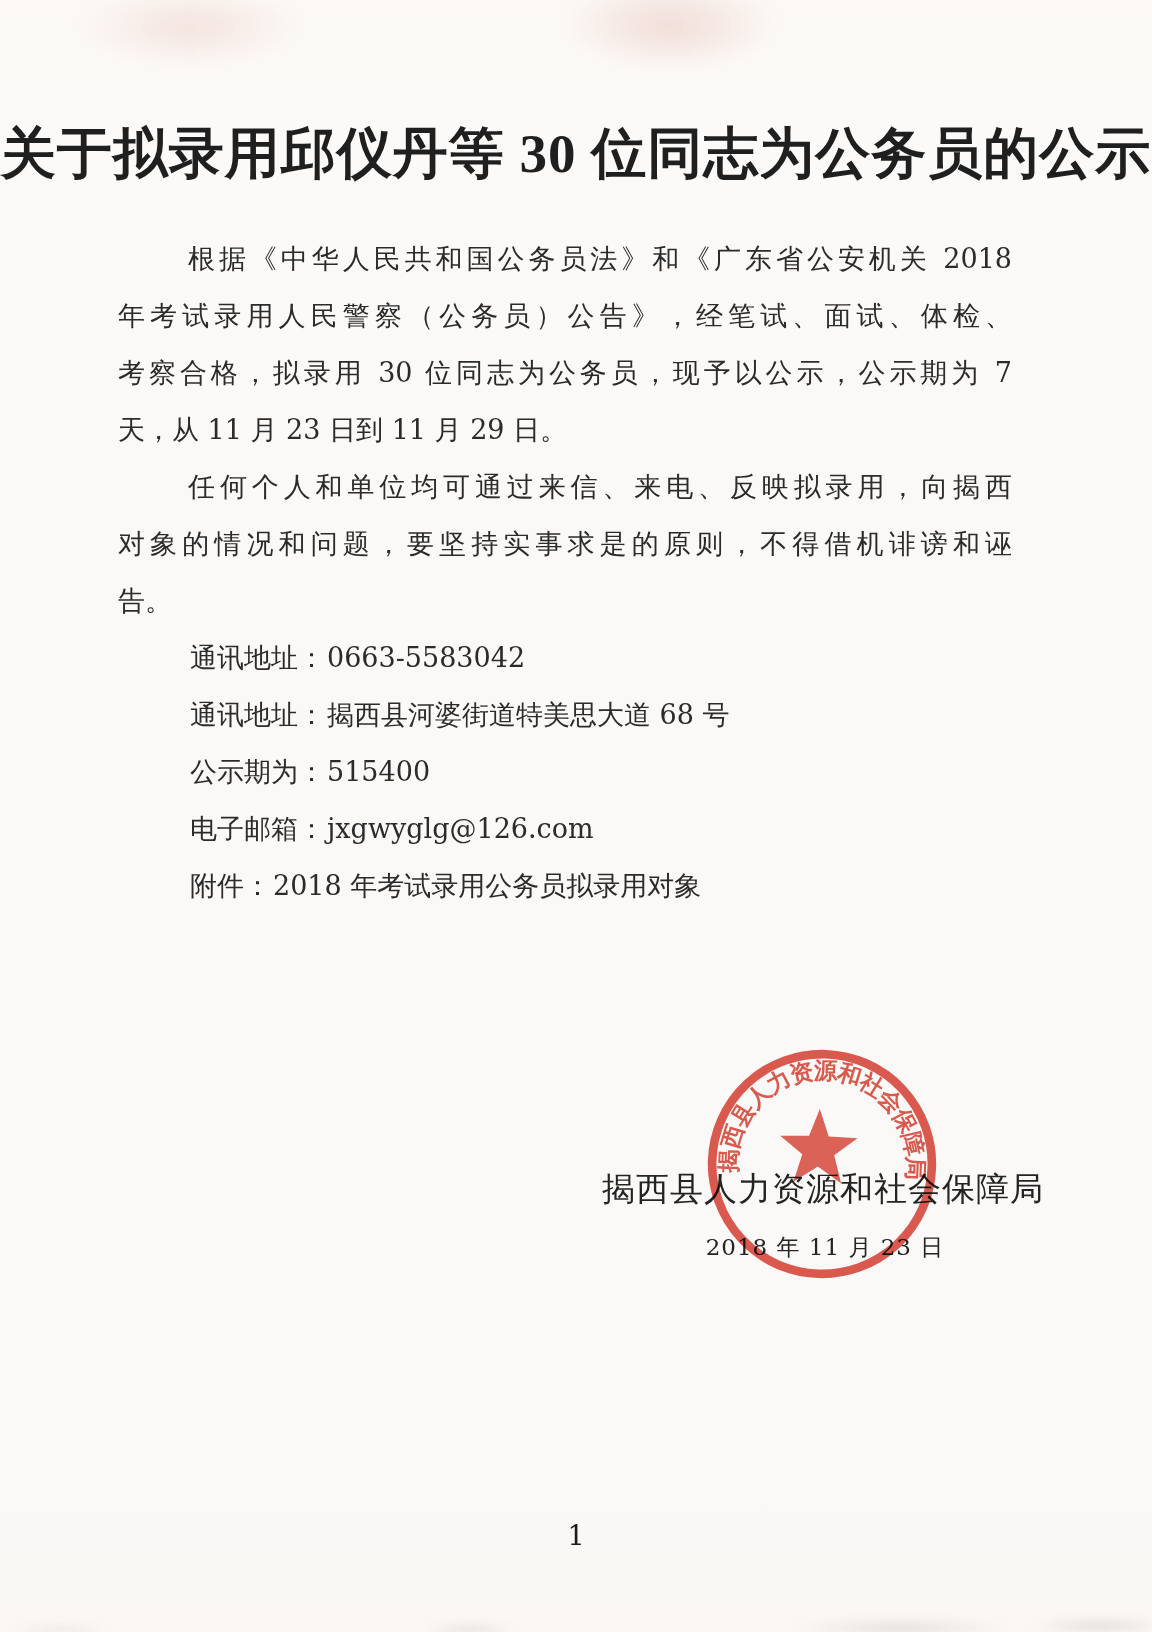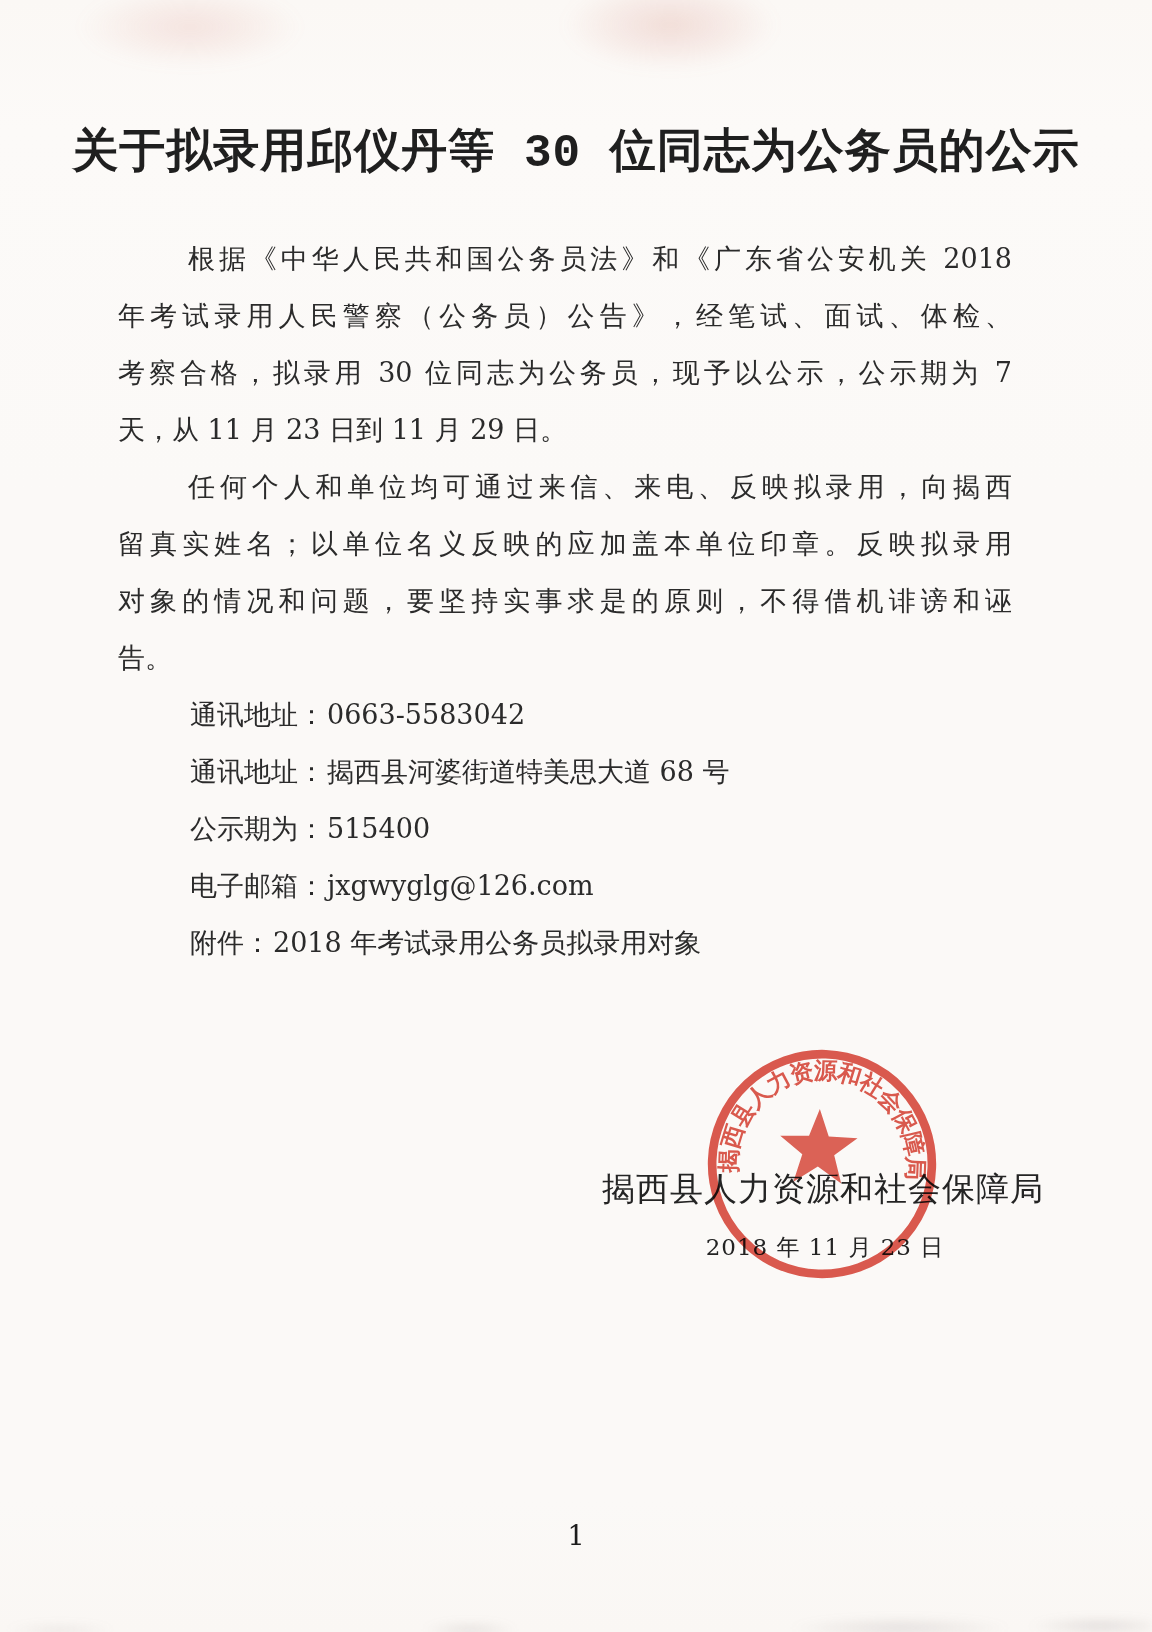--- a/index.html
+++ b/index.html
@@ -31,23 +31,23 @@
   .smudge.bottom{left:0;bottom:-6px;width:1152px;height:40px;filter:blur(4px);
     background:
       radial-gradient(60px 12px at 470px 80%,rgba(120,110,110,.14),transparent 80%),
       radial-gradient(140px 14px at 900px 75%,rgba(120,110,110,.16),transparent 80%),
       radial-gradient(90px 12px at 1100px 70%,rgba(120,110,110,.18),transparent 80%),
       radial-gradient(70px 10px at 60px 80%,rgba(120,110,110,.10),transparent 80%);}
 
   .doc-title{
     position:absolute;top:122px;left:0;width:100%;
     text-align:center;
-    font-family:Liberation Mono, monospace;
+    font-family:Liberation Serif, serif;
     font-weight:900;
-    font-size:46px;line-height:64px;
+    font-size:55px;line-height:64px;
     letter-spacing:1px;
     color:#1f1f1f;
   }
   .content{
     position:absolute;top:230px;left:118px;width:894px;
     font-size:27px;line-height:57px;
     color:var(--ink);
   }
   .line{width:100%;}
   .jl{text-align:justify;text-align-last:justify;}
@@ -86,21 +86,20 @@
 
   <h1 class="doc-title">关于拟录用邱仪丹等 30 位同志为公务员的公示</h1>
 
   <div class="content">
     <div class="line jl first">根据《中华人民共和国公务员法》和《广东省公安机关 2018</div>
     <div class="line jl">年考试录用人民警察（公务员）公告》，经笔试、面试、体检、</div>
     <div class="line jl">考察合格，拟录用 30 位同志为公务员，现予以公示，公示期为 7</div>
     <div class="line">天，从 11 月 23 日到 11 月 29 日。</div>
 
     <div class="line jl first">任何个人和单位均可通过来信、来电、反映拟录用，向揭西</div>
-    <div class="line jl">留真实姓名；以单位名义反映的应加盖本单位印章。反映拟录用</div>
     <div class="line jl">对象的情况和问题，要坚持实事求是的原则，不得借机诽谤和诬</div>
     <div class="line">告。</div>
 
     <div class="line contact-line">
       <span class="lbl">通讯地址：</span><span class="val">0663-5583042</span>
     </div>
     <div class="line contact-line">
       <span class="lbl">通讯地址：</span><span class="val">揭西县河婆街道特美思大道 68 号</span>
     </div>
     <div class="line contact-line">

